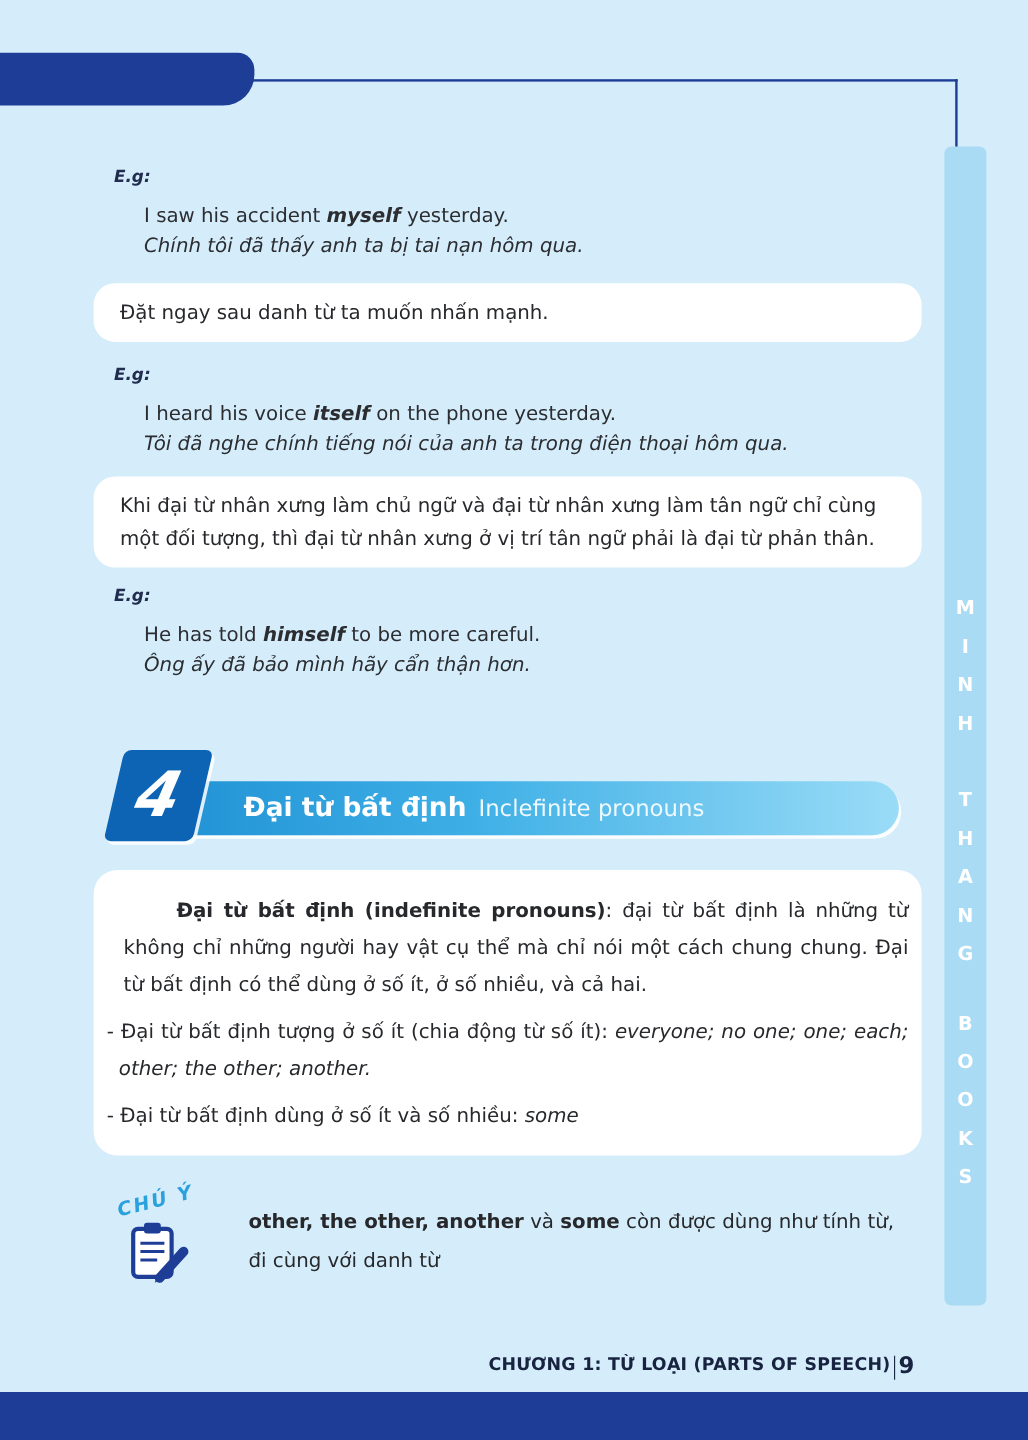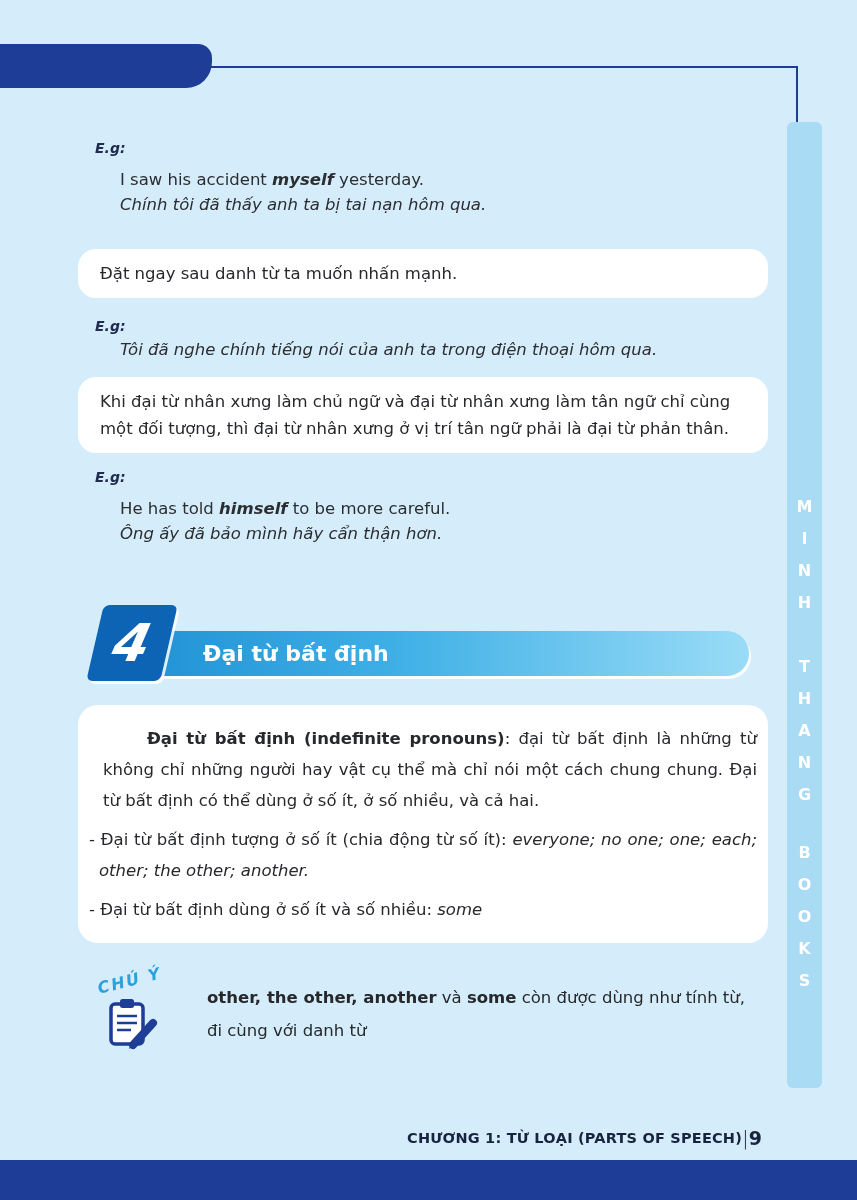--- a/index.html
+++ b/index.html
@@ -29,21 +29,21 @@
   
   .content { position:absolute; left:78px; top:140px; width:690px; }
 
   .eg   { font-weight:bold; font-style:italic; color:#222c4e; font-size:14px; margin-left:17px; }
   .sent { margin:14px 0 0 42px; font-size:16.5px; color:#2b2d31; }
   .kw   { font-weight:bold; font-style:italic; }
   .vi   { margin:6px 0 0 42px; font-size:16.5px; font-style:italic; color:#2b2d31; }
 
   .rulebox { background:#ffffff; border-radius:18px; padding:11px 22px;
              font-size:16.5px; line-height:27px; color:#26282b; }
-  .mt22 { margin-top:35px; } .mt20 { margin-top:20px; } .mt18 { margin-top:18px; }
+  .mt22 { margin-top:22px; } .mt20 { margin-top:20px; } .mt18 { margin-top:18px; }
   .mt16 { margin-top:16px; }
 
   
   .banner { position:relative; margin:62px 0 0 17px; height:76px; }
   .banner .bar { position:absolute; left:16px; top:26px; width:638px; height:45px;
                  border-radius:26px;
                  background:linear-gradient(90deg,#1d8fd3 0%,#3fb0e6 45%,#9adcf7 100%);
                  box-shadow:2px 3px 0 rgba(255,255,255,0.9);
                  display:flex; align-items:center; padding-left:92px; }
   .banner .numblock { position:absolute; left:0; top:0; width:74px; height:76px;
@@ -98,33 +98,35 @@
 
     <div class="eg">E.g:</div>
     <div class="sent"><span>I saw his accident </span><span class="kw">myself</span><span> yesterday.</span></div>
     <div class="vi">Chính tôi đã thấy anh ta bị tai nạn hôm qua.</div>
 
     <div class="rulebox mt22">
       <span>Đặt ngay sau danh từ ta muốn nhấn mạnh.</span>
     </div>
 
     <div class="eg mt20">E.g:</div>
+    <div class="sent"><span>I heard his voice </span><span class="kw">itself</span><span> on the phone yesterday.</span></div>
     <div class="vi">Tôi đã nghe chính tiếng nói của anh ta trong điện thoại hôm qua.</div>
 
     <div class="rulebox mt18">
       <span>Khi đại từ nhân xưng làm chủ ngữ và đại từ nhân xưng làm tân ngữ chỉ cùng một đối tượng, thì đại từ nhân xưng ở vị trí tân ngữ phải là đại từ phản thân.</span>
     </div>
 
     <div class="eg mt16">E.g:</div>
     <div class="sent"><span>He has told </span><span class="kw">himself</span><span> to be more careful.</span></div>
     <div class="vi">Ông ấy đã bảo mình hãy cẩn thận hơn.</div>
 
     <div class="banner">
       <div class="bar">
         <span class="title">Đại từ bất định</span>
+        <span class="subtitle">Inclefinite pronouns</span>
       </div>
       <div class="numblock">
         <span class="num">4</span>
       </div>
     </div>
 
     <div class="defbox">
       <p class="para"><span class="bold">Đại từ bất định (indefinite pronouns)</span><span>: đại từ bất định là những từ không chỉ những người hay vật cụ thể mà chỉ nói một cách chung chung. Đại từ bất định có thể dùng ở số ít, ở số nhiều, và cả hai.</span></p>
       <div class="bullet"><span>- Đại từ bất định tượng ở số ít (chia động từ số ít): </span><span class="it">everyone; no one; one; each; other; the other; another.</span></div>
       <div class="bullet"><span>- Đại từ bất định dùng ở số ít và số nhiều: </span><span class="it">some</span></div>

